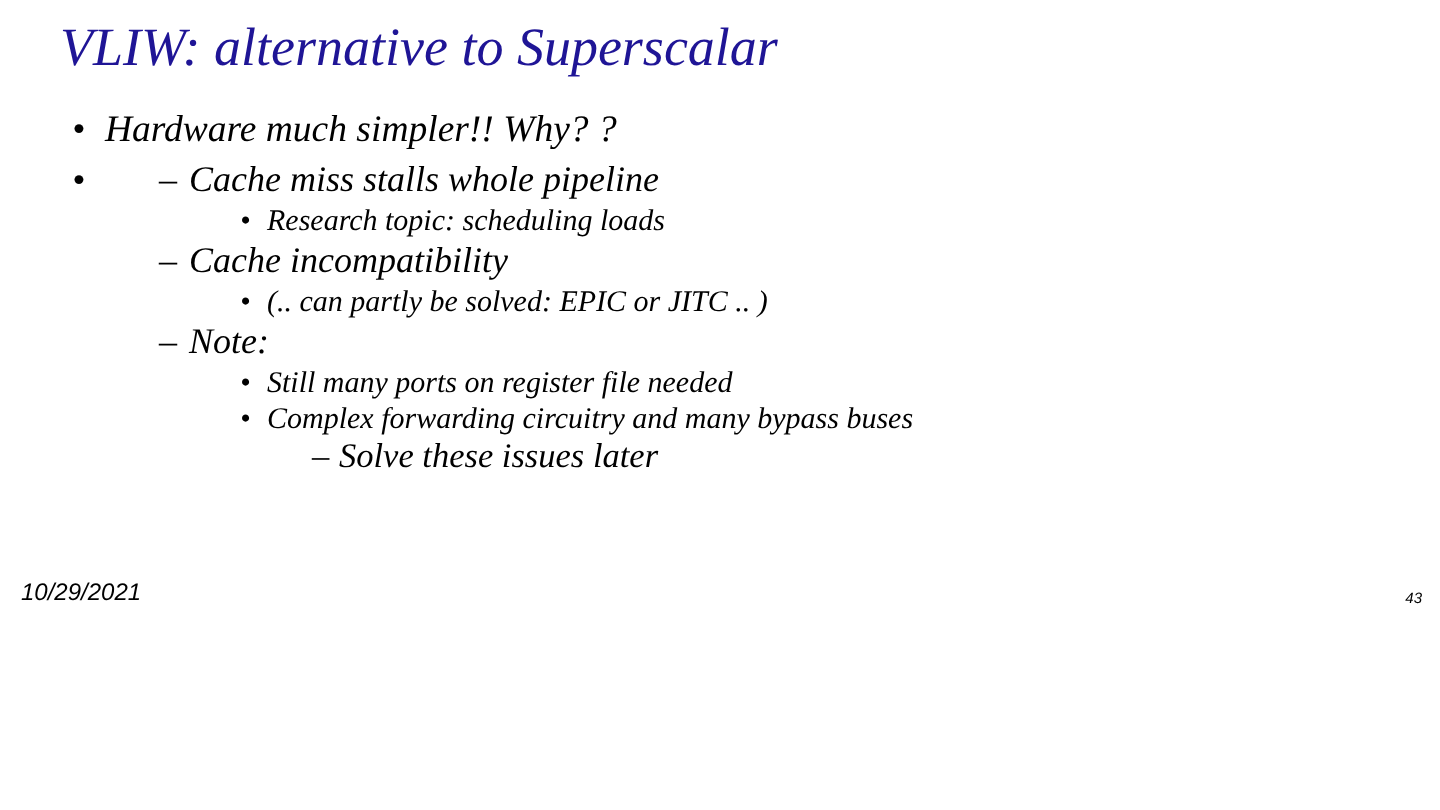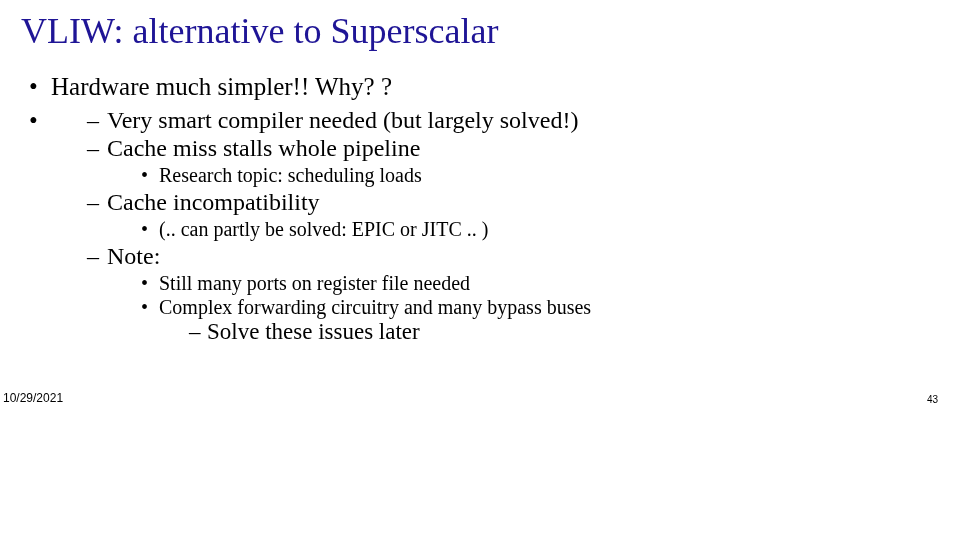--- a/index.html
+++ b/index.html
@@ -1,45 +1,44 @@
 <!DOCTYPE html>
 <html><head>
 <meta charset="utf-8">
 <style>
   * { margin: 0; padding: 0; box-sizing: border-box; }
   html, body { width: 960px; height: 540px; background: #fff; font-family: "Times New Roman", Times, serif; color: #000; }
-  .slide { position: relative; width: 960px; height: 415px; padding: 10px 40px 0 21px; }
+  .slide { position: relative; width: 960px; height: 415px; padding: 10px 40px 0 40px; font-style: italic; }
   .title { font-size: 36px; color: #1f1596; font-weight: 400; margin-bottom: 14px; }
   ul.top { list-style: none; margin-left: 8px; margin-top: 21px; }
   ul.top > li { font-size: 25px; margin-bottom: 2px; padding-left: 22px; position: relative; }
   ul.top > li::before { content: "•"; position: absolute; left: 0; top: 0; }
   ul.sub { list-style: none; margin-left: 36px; margin-top: 6px; }
   ul.sub > li { font-size: 24px; margin-bottom: 1px; padding-left: 20px; position: relative; }
   ul.sub > li::before { content: "–"; position: absolute; left: 0; top: 0; }
   ul.subsub { list-style: none; margin-left: 34px; margin-top: 2px; margin-bottom: 2px; }
   ul.subsub > li { font-size: 20px; padding-left: 18px; position: relative; margin-bottom: 1px; }
   ul.subsub > li::before { content: "•"; position: absolute; left: 0; top: 0; }
   ul.subsubsub { list-style: none; margin-left: 30px; }
   ul.subsubsub > li { font-size: 23px; padding-left: 18px; position: relative; }
   ul.subsubsub > li::before { content: "–"; position: absolute; left: 0; top: 0; }
-  .footer-date { position: absolute; left: 3px; bottom: 10px; font-size: 12px; font-family: Arial, sans-serif; color: #000; }
-  .footer-num { position: absolute; right: 22px; bottom: 10px; font-size: 10px; font-family: Arial, sans-serif; color: #000; text-align: center; }
+  .footer-date { position: absolute; left: 14px; bottom: 10px; font-size: 16px; font-family: Arial, sans-serif; color: #000; }
+  .footer-num { position: absolute; right: 12px; bottom: 10px; font-size: 10px; font-family: Arial, sans-serif; color: #000; text-align: center; }
   .footer-center { position: absolute; left: 50%; transform: translateX(-50%); bottom: 10px; font-size: 10px; font-family: Arial, sans-serif; color: #888; opacity: 0.4; }
 </style>
 </head>
 <body>
 
 <div class="slide">
   <h1 class="title">VLIW: alternative to Superscalar</h1>
 
   <ul class="top">
     <li>Hardware much simpler!! Why? ?</li>
     <li>
       <ul class="sub">
-        <li>Very smart compiler needed (but largely solved!)</li>
         <li>
           <span>Cache miss stalls whole pipeline</span>
           <ul class="subsub">
             <li>Research topic: scheduling loads</li>
           </ul>
         </li>
         <li>
           <span>Cache incompatibility</span>
           <ul class="subsub">
             <li>(.. can partly be solved: EPIC or JITC .. )</li>

